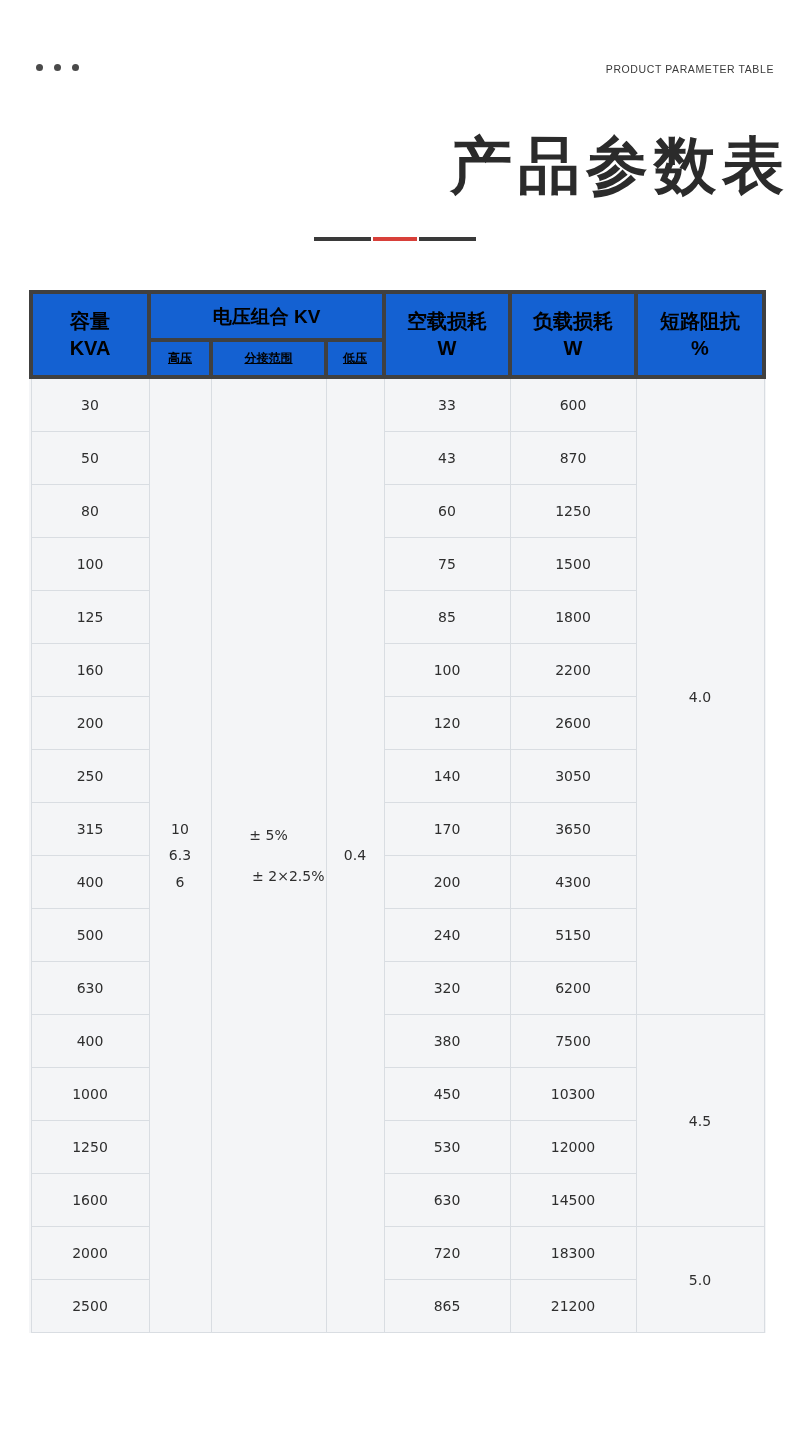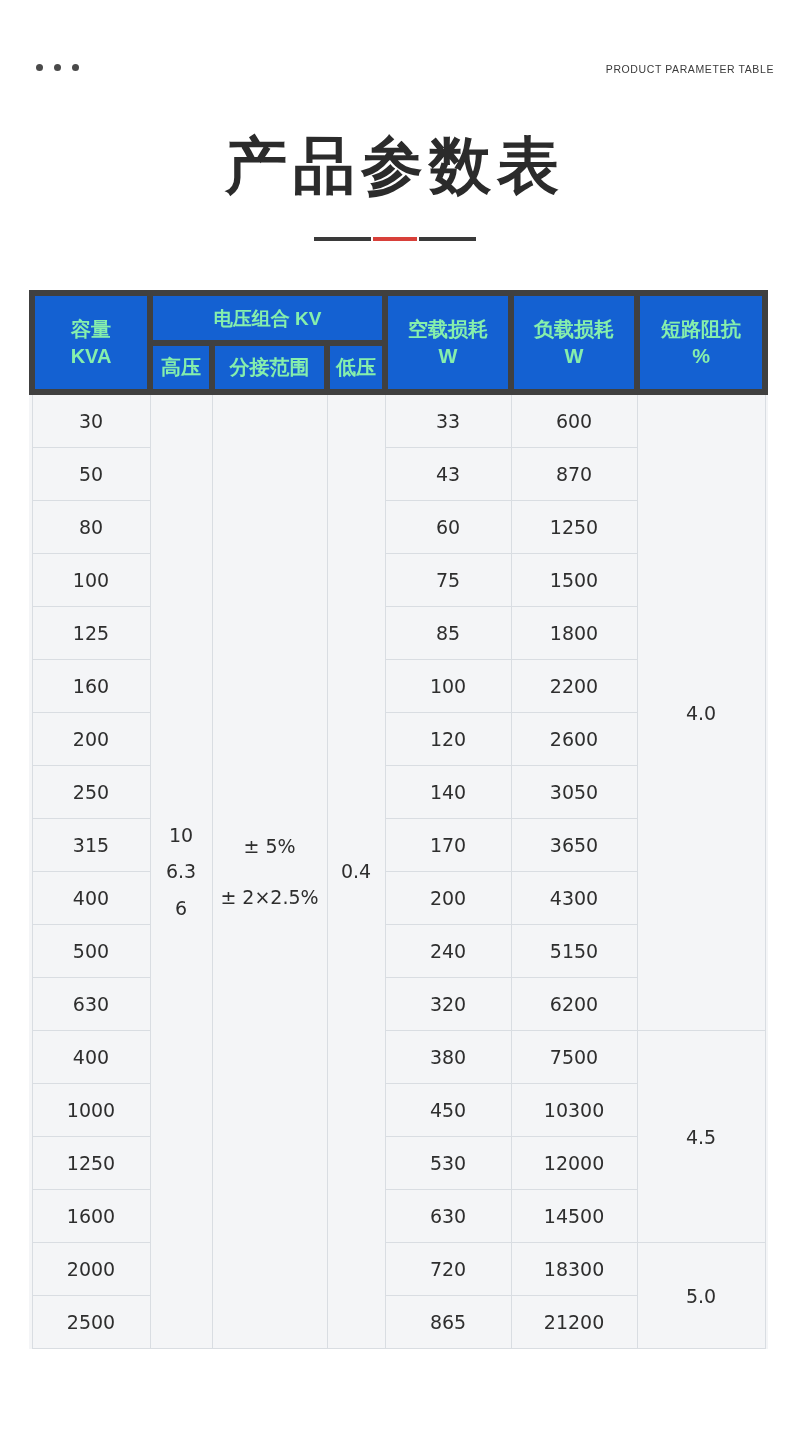--- a/index.html
+++ b/index.html
@@ -48,21 +48,21 @@
     letter-spacing: 0.6px;
     color: #3a3a3a;
     font-family: "Liberation Sans", sans-serif;
   }
 
   .main-title {
     position: absolute;
     top: 124px;
     left: 0;
     width: 790px;
-    text-align: center;
+    text-align: right;
     font-size: 62px;
     font-weight: bold;
     letter-spacing: 6px;
     color: #2b2b2b;
     font-family: "DejaVu Sans", "Liberation Sans", sans-serif;
   }
 
   .rule {
     position: absolute;
     top: 236px;
@@ -98,42 +98,43 @@
     background: #f4f5f7;
   }
   table.param th,
   table.param td {
     border: 1px solid #d9dde2;
     text-align: center;
     vertical-align: middle;
   }
   table.param thead th {
     background: #1461d2;
-    color: #86efac;
-    border: 6px solid #404040;
+    color: #000000;
+    border: 4px solid #404040;
     font-weight: bold;
     margin-left: 33px;
   }
   .th-main {
     font-size: 20px;
     line-height: 1.35;
     padding: 6px 2px;
   }
   .th-sub {
-    font-size: 20px;
+    font-size: 12px;
     padding: 8px 2px;
+    text-decoration: underline;
   }
   .th-group {
     font-size: 19px;
     padding: 10px 2px 8px;
   }
 
   table.param tbody td {
     background: #f4f5f7;
-    font-size: 19px;
+    font-size: 14px;
     color: #2e2e2e;
     height: 50px;
     font-family: "DejaVu Sans", "Liberation Sans", sans-serif;
   }
   td.cap {
     font-size: 19px;
   }
   td.merged {
     font-size: 21px;
     line-height: 1.9;
@@ -213,21 +214,21 @@
     <tbody id="tbody">
         <tr>
           <td class="cap">30</td>
           <td class="merged tall-stack" rowspan="18">
             <div>10</div>
             <div>6.3</div>
             <div>6</div>
           </td>
           <td class="merged tall-stack" rowspan="18">
             <div style="margin: 14px 0px;">± 5%</div>
-            <div style="margin: 14px 0px;">± 2×2.5%</div>
+            <div style="margin: 14px 0px; text-align: right;">± 2×2.5%</div>
           </td>
           <td class="merged" rowspan="18">0.4</td>
           <td>33</td>
           <td>600</td>
           <td class="imp" rowspan="12">4.0</td>
         </tr>
         <tr>
           <td class="cap">50</td>
           <td>43</td>
           <td>870</td>

